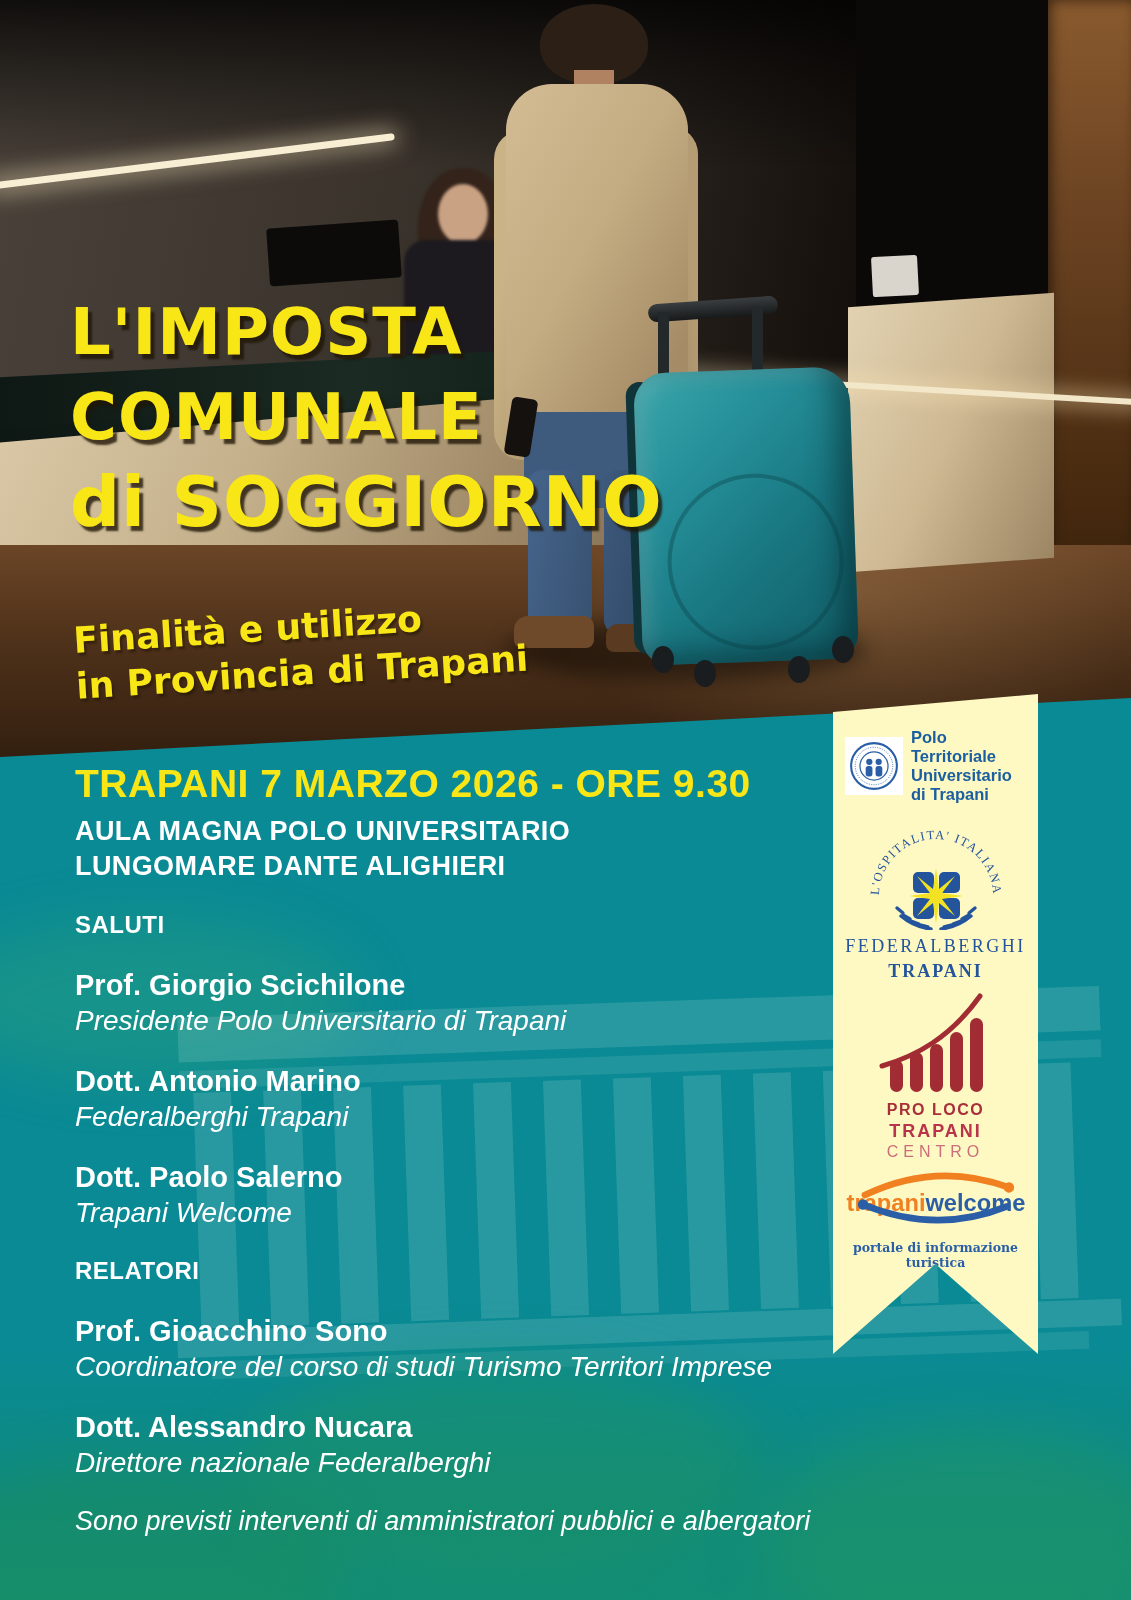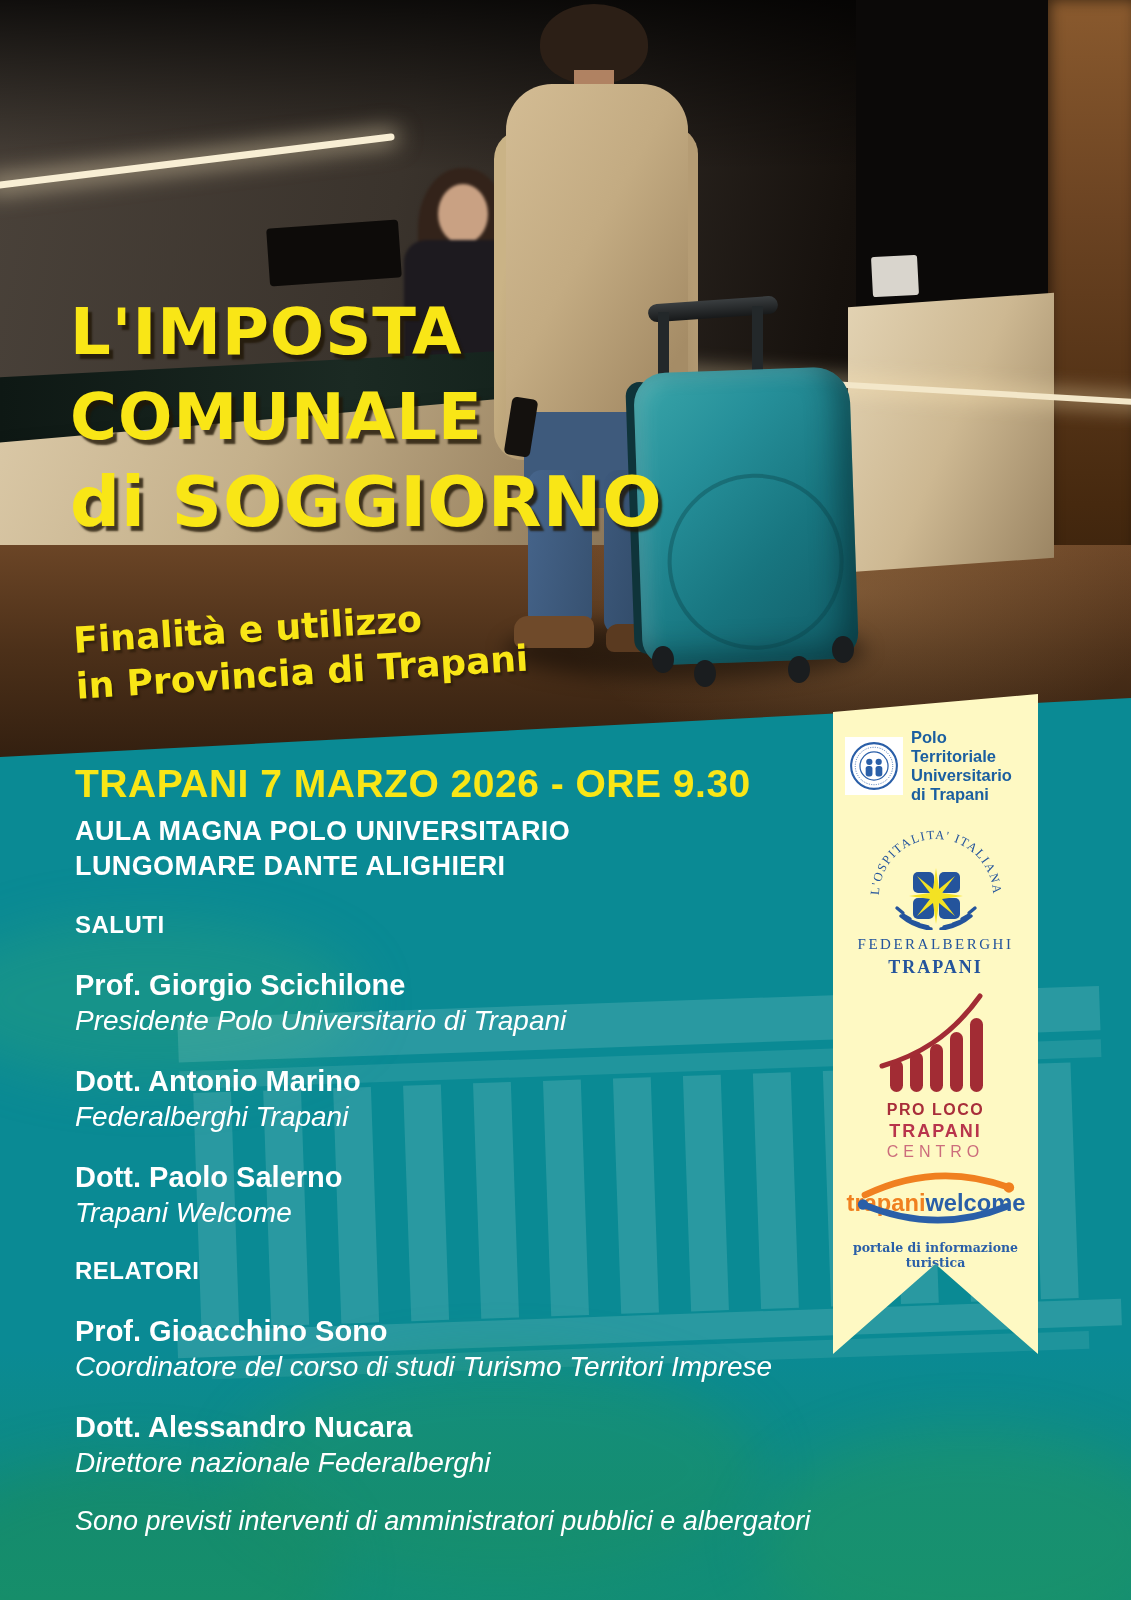--- a/index.html
+++ b/index.html
@@ -104,21 +104,21 @@
   .sp-role{font-size:28px;font-style:italic;line-height:35px;font-weight:normal;}
   .footer-note{margin-top:24px;font-size:27px;font-style:italic;line-height:34px;}
 
   
   .ribbon{position:absolute;left:833px;top:694px;width:205px;height:660px;z-index:5;
     background:#fef9c3;clip-path:polygon(0 18px,100% 0,100% 660px,50% 570px,0 660px);}
   .rb-logo1{position:absolute;left:12px;top:34px;width:184px;display:flex;align-items:center;gap:8px;}
   .seal-box{width:58px;height:58px;background:#fff;flex:0 0 auto;display:flex;align-items:center;justify-content:center;}
   .rb-l1-text{color:#1b5fa0;font-weight:bold;font-size:16.5px;line-height:19px;}
   .rb-logo2{position:absolute;left:0;top:118px;width:205px;text-align:center;color:#24549c;}
-  .fed-line1{font-family:"Liberation Serif",serif;font-size:15px;letter-spacing:2.5px;margin-top:2px;}
+  .fed-line1{font-family:"Liberation Serif",serif;font-size:18px;letter-spacing:2.5px;margin-top:2px;}
   .fed-line2{font-family:"Liberation Serif",serif;font-size:18px;font-weight:bold;letter-spacing:2px;margin-top:4px;}
   .rb-logo3{position:absolute;left:0;top:298px;width:205px;text-align:center;}
   .pl-1{color:#a82e3a;font-weight:bold;font-size:16px;letter-spacing:1.5px;line-height:20px;}
   .pl-2{color:#b8344c;font-weight:bold;font-size:18px;letter-spacing:2px;line-height:22px;}
   .pl-3{color:#cc6d7c;font-size:16px;letter-spacing:5px;line-height:20px;}
   .rb-logo4{position:absolute;left:0;top:462px;width:205px;text-align:center;}
   .tw-tagline{font-family:"DejaVu Serif",serif;font-weight:bold;font-size:12.5px;color:#2a5fa8;margin-top:2px;}
 </style>
 </head>
 <body>

